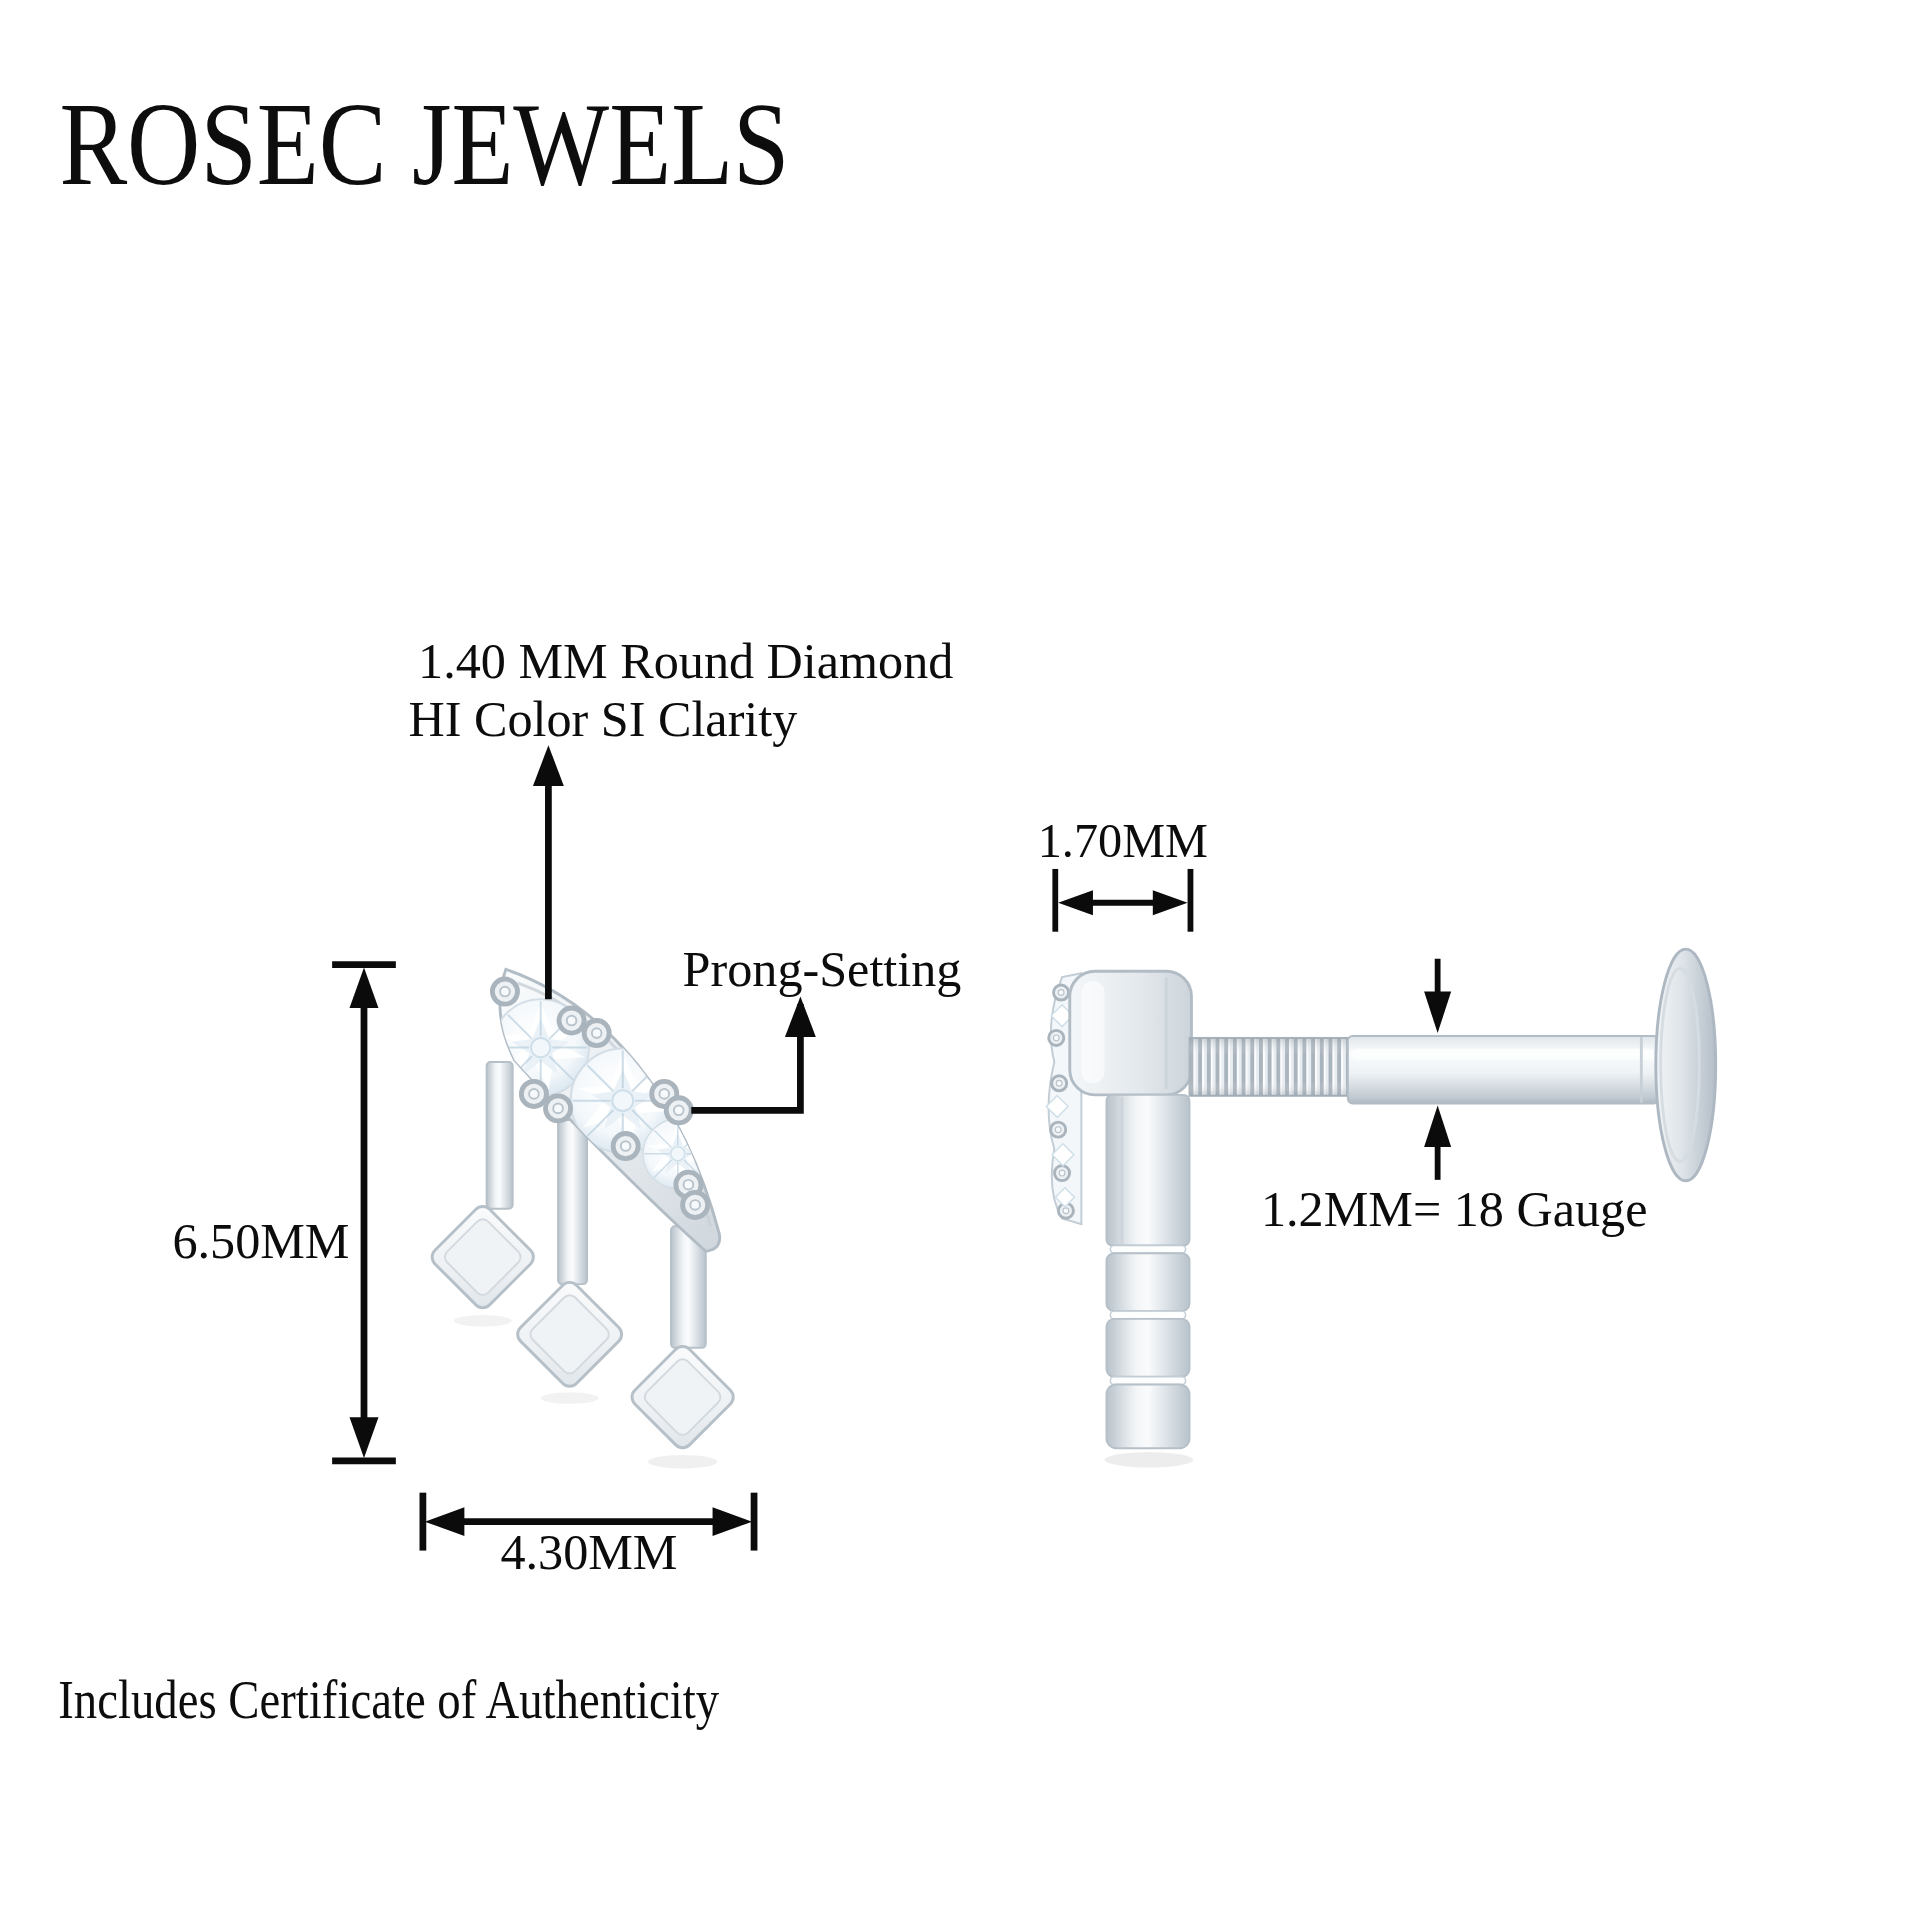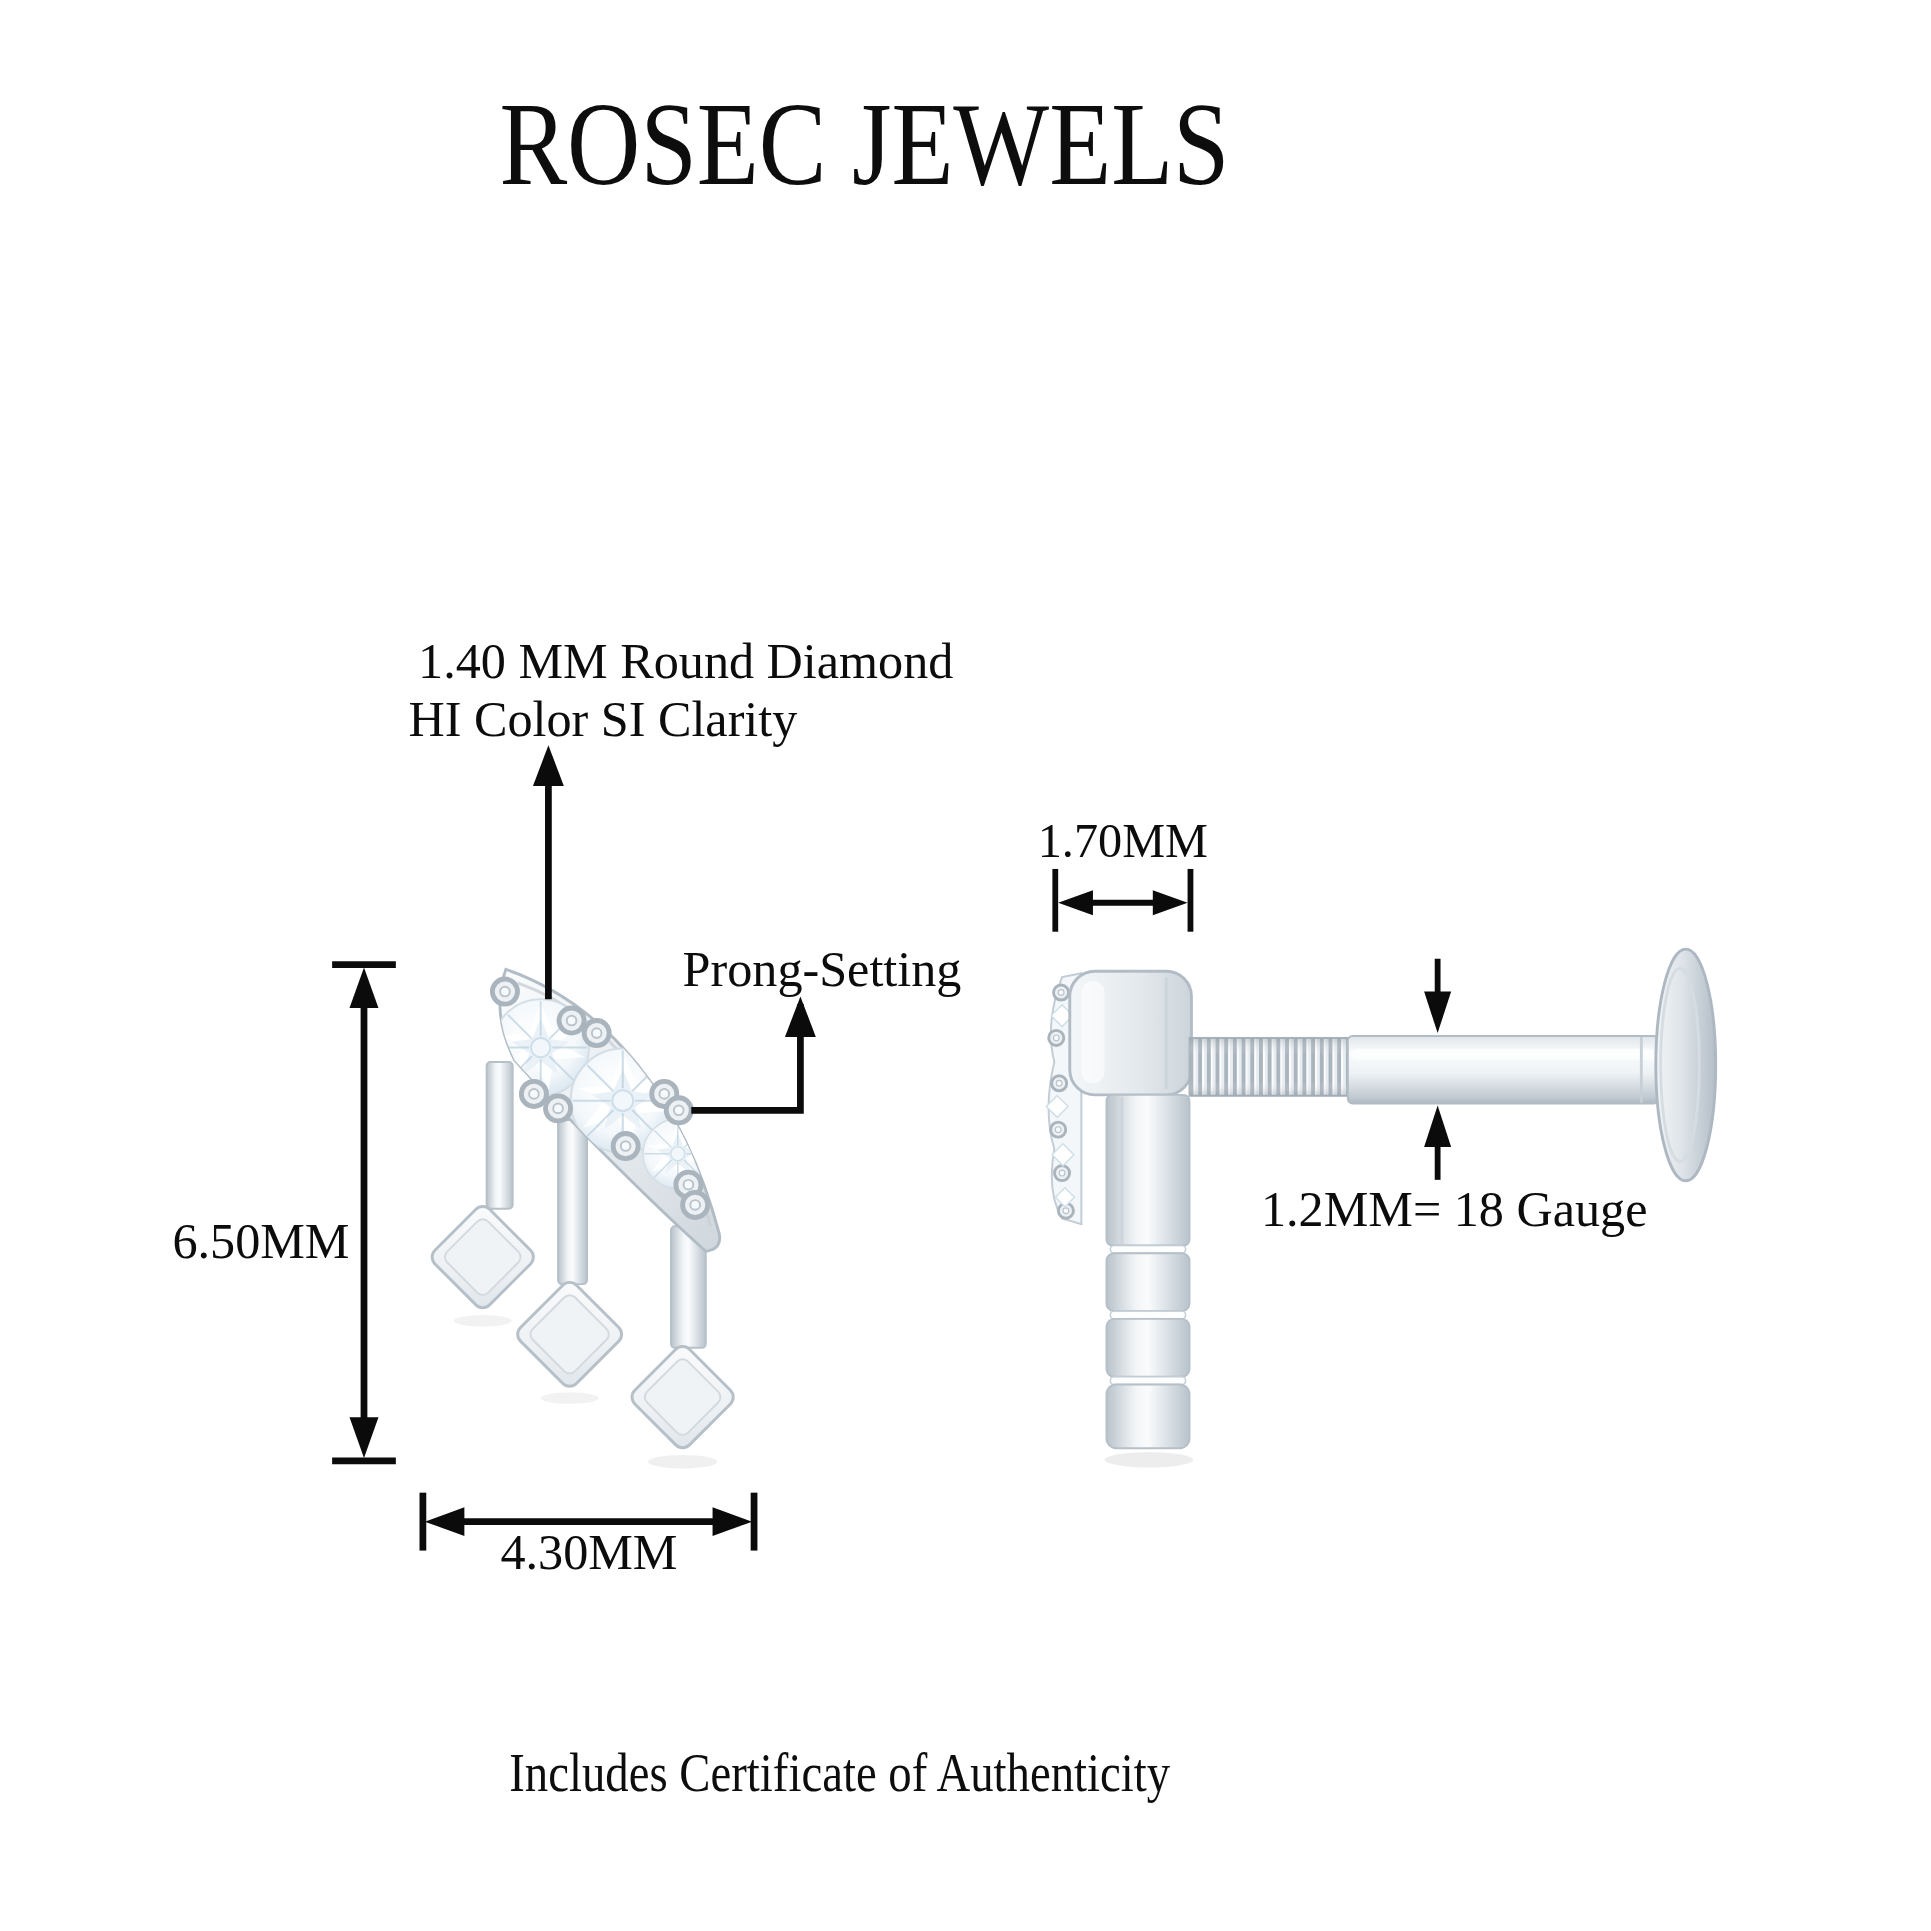--- a/index.html
+++ b/index.html
@@ -1,21 +1,21 @@
 <!DOCTYPE html>
 <html><head>
 <meta charset="utf-8">
 <style>
   html,body{margin:0;padding:0;background:#ffffff;}
   .canvas{position:relative;width:1931px;height:1931px;background:#ffffff;overflow:hidden;
           font-family:"Liberation Serif", serif;color:#0d0d0d;}
-  .center-text{position:absolute;left:0;width:1728px;text-align:center;white-space:nowrap;}
+  .center-text{position:absolute;left:0;width:1728px;text-align:left;white-space:nowrap;}
   .brand{top:83px;font-size:118px;line-height:1.05;}
   .tagline{top:232px;font-size:80px;line-height:1.05;}
-  .footer-note{top:1744px;font-size:55px;line-height:1.05;padding-right:48px;box-sizing:border-box;}
+  .footer-note{top:1671px;font-size:55px;line-height:1.05;padding-right:48px;box-sizing:border-box;}
   .squeeze{display:inline-block;transform-origin:50% 50%;}
   .s86{transform:scaleX(0.86);}
   .s90{transform:scaleX(0.90);}
   .s85{transform:scaleX(0.85);}
   svg.diagram{position:absolute;left:0;top:0;width:1931px;height:1931px;}
   svg text{font-family:"Liberation Serif", serif;fill:#0c0c0c;}
 </style>
 </head>
 <body>
 

